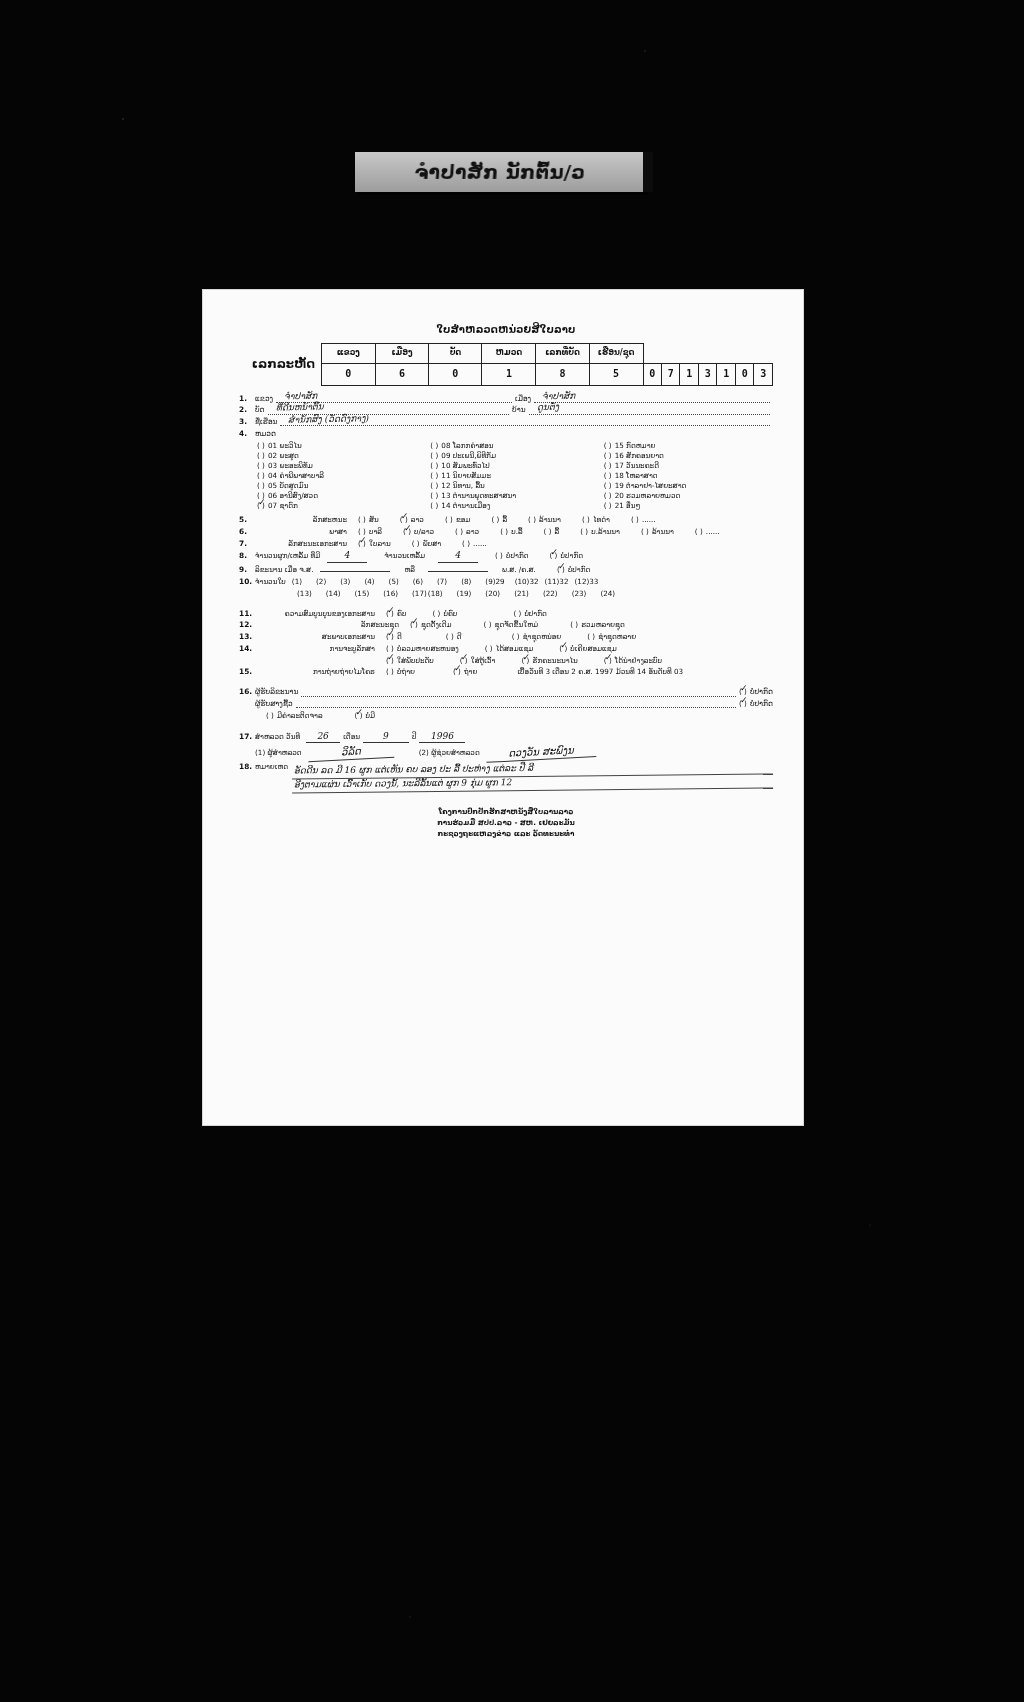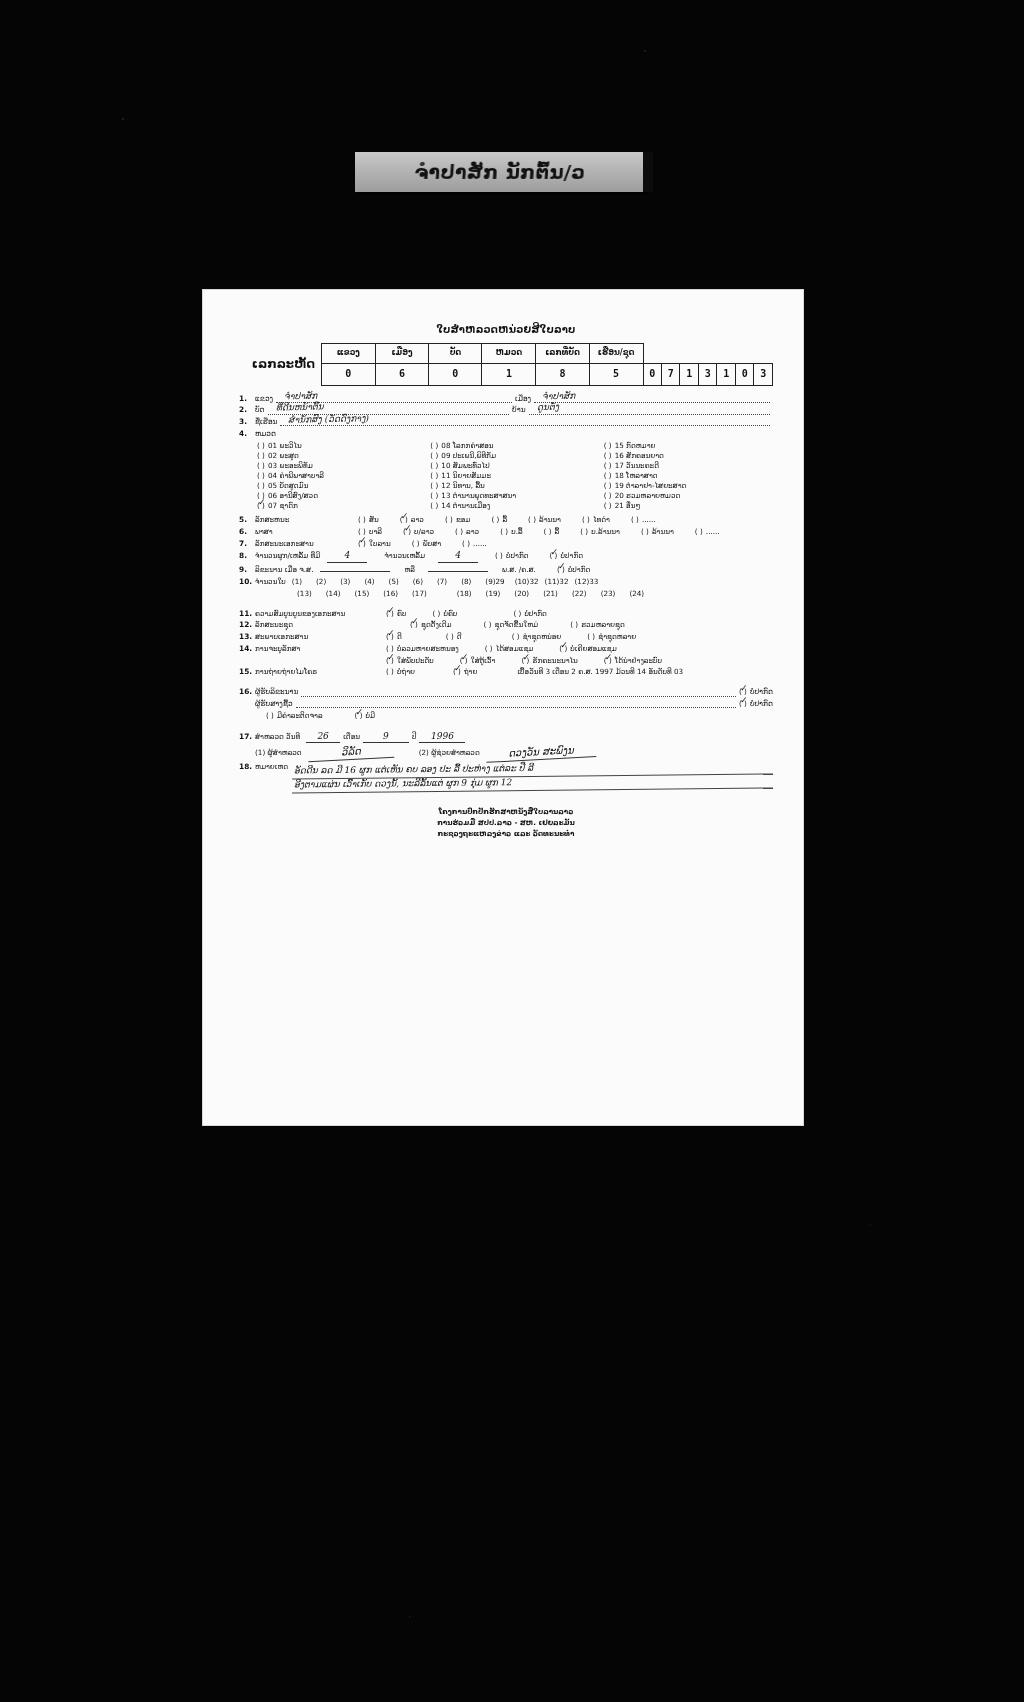--- a/index.html
+++ b/index.html
@@ -229,21 +229,21 @@
     color: #111;
   }
 
   
   .optrow {
     display: flex;
     align-items: baseline;
     margin: 2.5px 0;
     font-size: 7.2px;
   }
-  .optrow .lbl2 { width: 92px; flex: none; }
+  .optrow .lbl2 { width: 92px; flex: none; text-align: right; }
   .opt { margin-right: 10px; white-space: nowrap; margin-left: 11px; }
 
   .footer-note {
     text-align: center;
     font-size: 7.2px;
     margin-top: 16px;
     line-height: 1.5;
     font-weight: bold;
   }
 
@@ -444,21 +444,21 @@
         <span style="margin-left:14px"><span>(9)</span><span class="v">29</span></span>
         <span style="margin-left:10px"><span>(10)</span><span class="v">32</span></span>
         <span style="margin-left:6px"><span>(11)</span><span class="v">32</span></span>
         <span style="margin-left:6px"><span>(12)</span><span class="v">33</span></span>
       </div>
       <div class="optrow" style="margin-left:58px">
         <span style="margin-right:14px"><span>(13)</span></span>
         <span style="margin-right:14px"><span>(14)</span></span>
         <span style="margin-right:14px"><span>(15)</span></span>
         <span style="margin-right:14px"><span>(16)</span></span>
-        <span style="margin-right:30px"><span>(17)</span></span>
+        <span style="margin-right:1px"><span>(17)</span></span>
         <span style="margin-right:14px"><span>(18)</span></span>
         <span style="margin-right:14px"><span>(19)</span></span>
         <span style="margin-right:14px"><span>(20)</span></span>
         <span style="margin-right:14px"><span>(21)</span></span>
         <span style="margin-right:14px"><span>(22)</span></span>
         <span style="margin-right:14px"><span>(23)</span></span>
         <span style="margin-right:14px"><span>(24)</span></span>
       </div>
 
       <div style="height:6px"></div>

